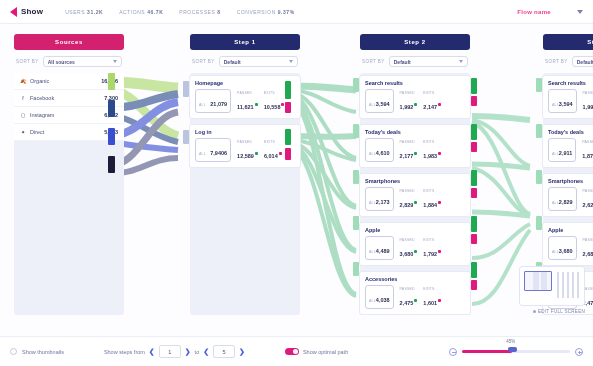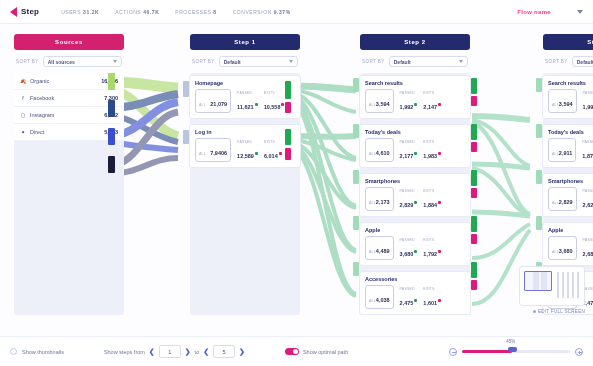--- a/index.html
+++ b/index.html
@@ -128,21 +128,21 @@
   }
 </style>
 </head>
 <body>
 
 <div id="app">
 
   <div class="topbar">
     <div class="brand">
       <div class="brand-mark"></div>
-      <span class="brand-name">Step</span>
+      <span class="brand-name">Show</span>
     </div>
     <div class="metrics">
       <div class="metric"><span>USERS</span> <b>31.2k</b></div>
       <div class="metric"><span>ACTIONS</span> <b>46.7k</b></div>
       <div class="metric"><span>PROCESSES</span> <b>8</b></div>
       <div class="metric"><span>CONVERSION</span> <b>9.37%</b></div>
     </div>
     <div class="flowname-wrap">
       <span class="flowname">Flow name</span>
       <span class="chev"></span>

